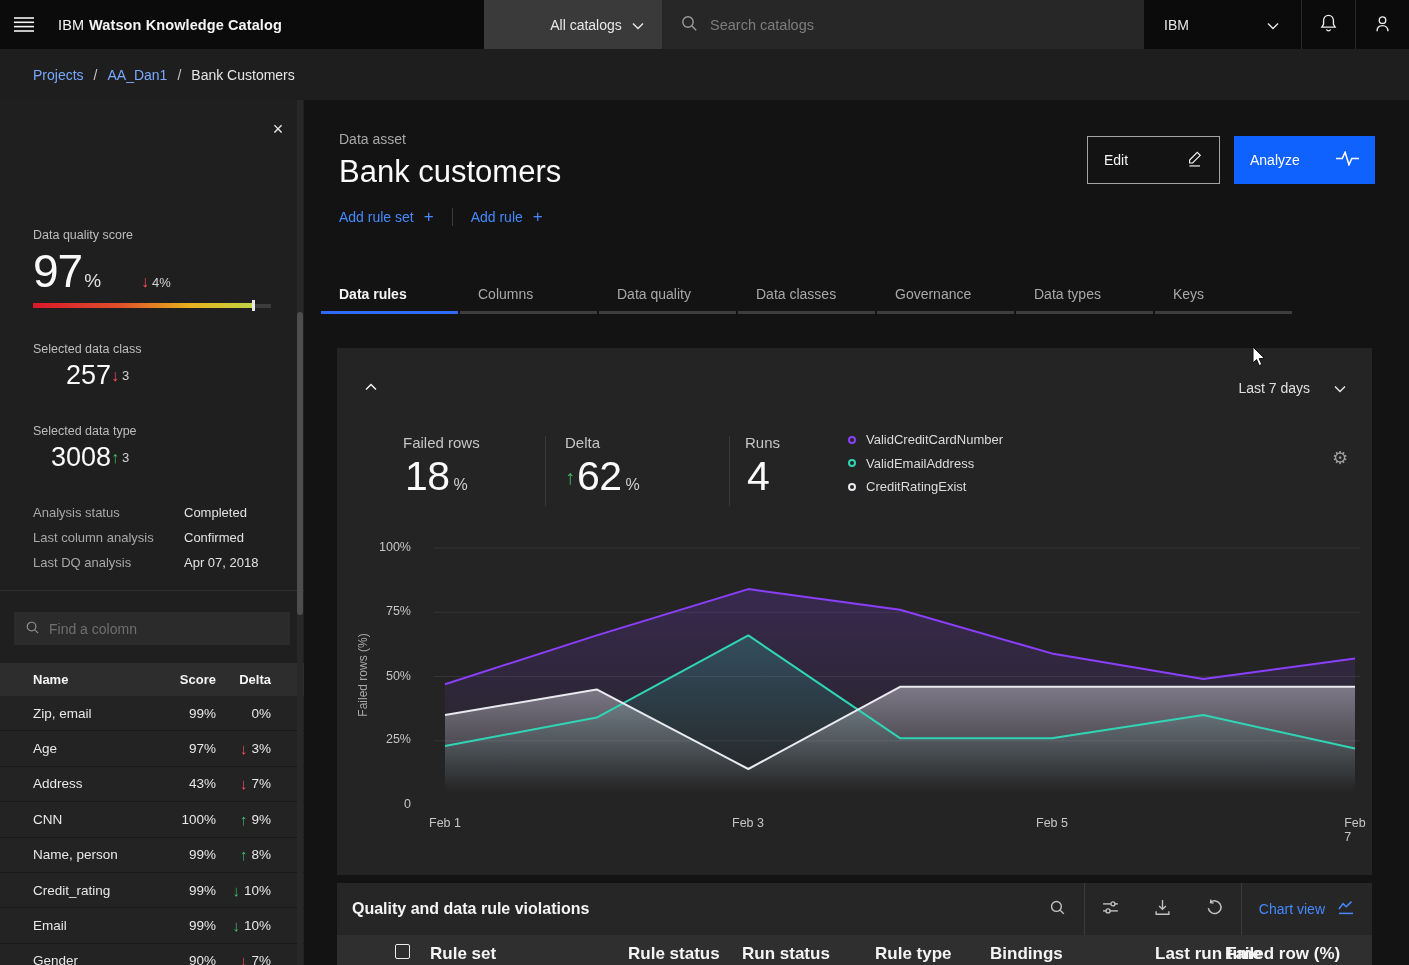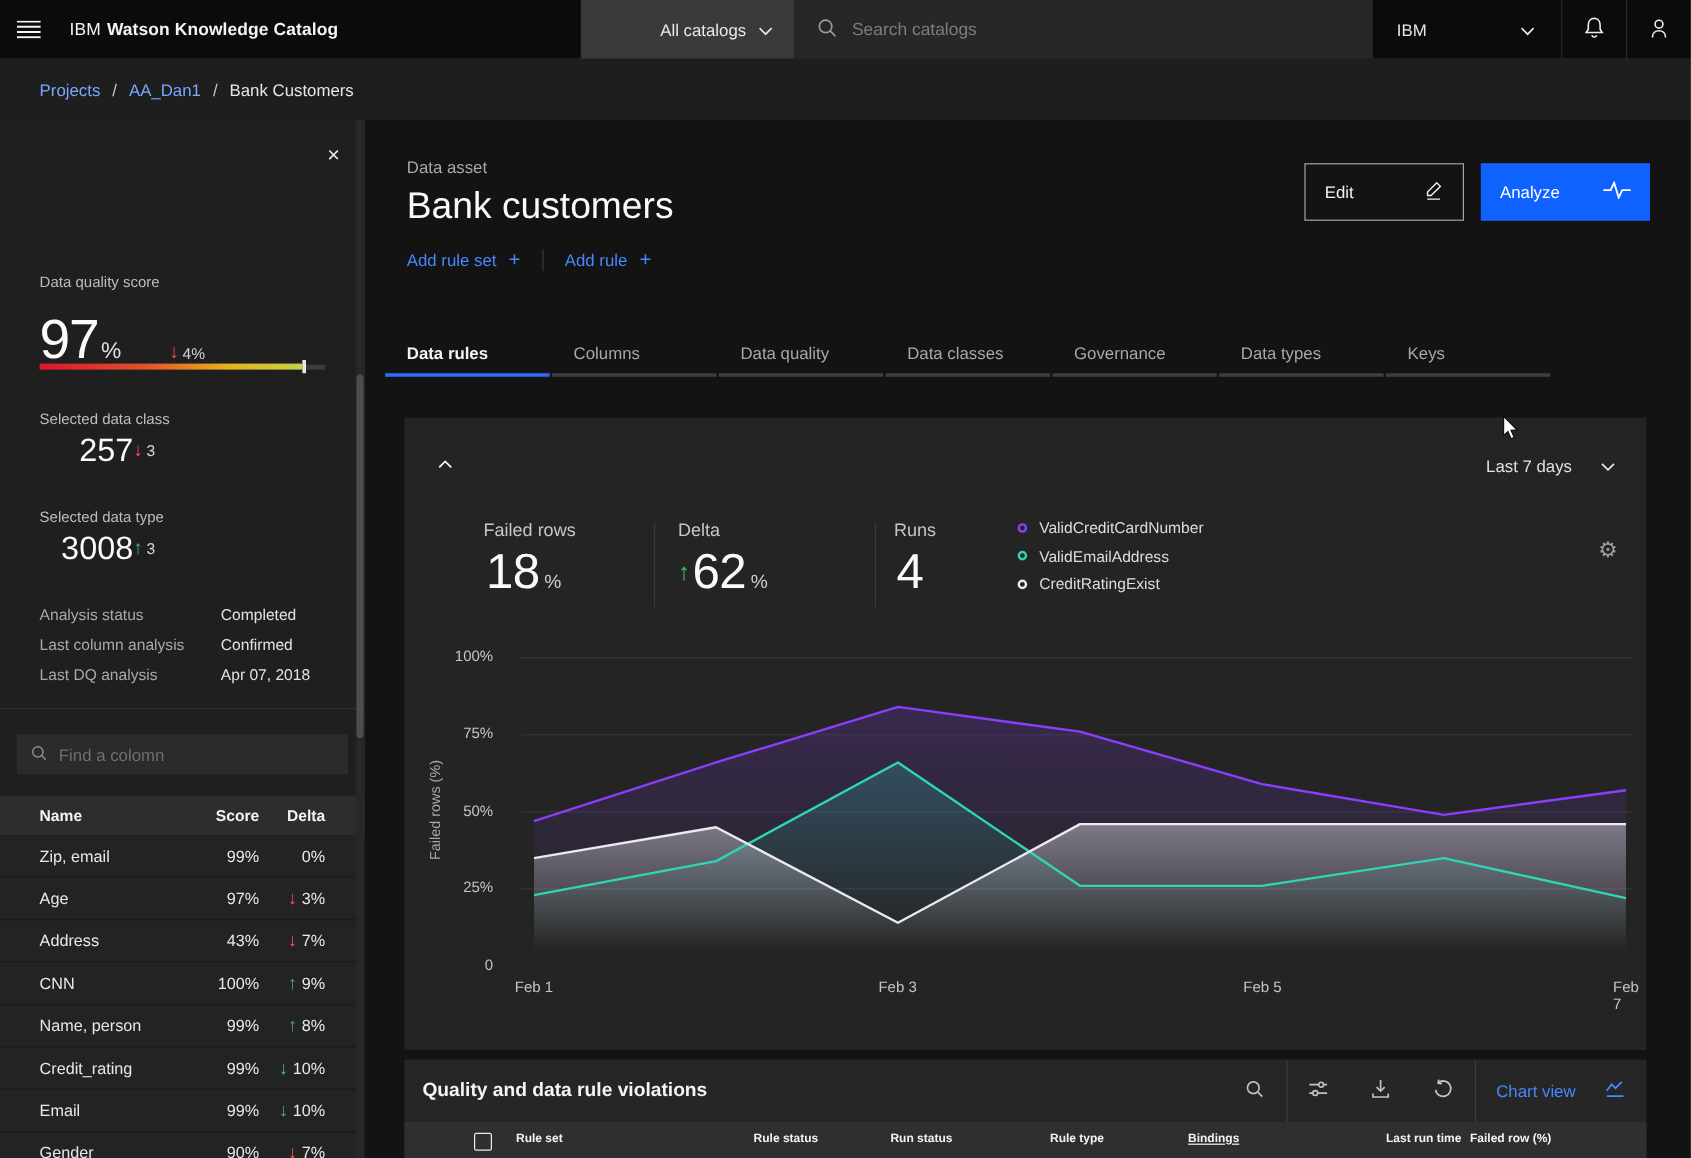--- a/index.html
+++ b/index.html
@@ -33,21 +33,21 @@
   .crumb { color:#78a9ff; cursor:pointer; }
   .crumb.current { color:#e6e6e6; cursor:default; }
   .crumb-sep { color:#c6c6c6; }
 
   
   .sidebar { position:absolute; left:0; top:100px; width:304px; height:865px; background:#1f1f1f; }
   .sb-close { position:absolute; right:14px; top:17px; width:24px; height:24px; display:flex;
               align-items:center; justify-content:center; color:#e8e8e8; font-size:18px; cursor:pointer; }
   .sb-label { color:#bdbdbd; font-size:12.5px; }
   .sb-block-score { position:absolute; left:33px; top:128px; right:20px; }
-  .big-score { display:flex; align-items:baseline; margin-top:13px; }
+  .big-score { display:flex; align-items:baseline; margin-top:2px; }
   .big-score .num { font-size:46px; font-weight:300; letter-spacing:-1px; color:#fafafa; }
   .big-score .pct { font-size:19px; color:#e0e0e0; margin-left:2px; }
   .delta-inline { display:flex; align-items:center; margin-left:40px; gap:3px; font-size:13px; color:#d4d4d4; }
   .arrow { font-size:16px; line-height:1; }
   .arrow.red { color:#fa4d56; } .arrow.green { color:#42be65; }
   .gauge { position:absolute; left:33px; top:203px; width:238px; height:5px; display:flex; align-items:center; }
   .gauge .grad { height:5px; width:219px;
      background:linear-gradient(90deg,#d9182c 0%,#e0512b 40%,#e8b31c 72%,#c3d344 100%); }
   .gauge .tick { width:3px; height:11px; background:#e8e8e8; }
   .gauge .rest { height:4px; flex:1; background:#3c3c3c; }
@@ -121,26 +121,26 @@
   .ytick { position:absolute; left:20px; width:54px; text-align:right; font-size:12.5px; color:#c6c6c6; }
   .xtick { position:absolute; font-size:12.5px; color:#c6c6c6; }
   #qchart { position:absolute; left:93px; top:192px; }
 
   
   .vio-card { position:absolute; left:33px; top:783px; width:1035px; height:130px; background:#262626; }
   .vio-title { position:absolute; left:15px; top:17px; font-size:16px; font-weight:700; color:#f4f4f4; }
   .vio-tools { position:absolute; right:0; top:0; height:52px; display:flex; align-items:stretch; }
   .tool-btn { width:52px; display:flex; align-items:center; justify-content:center; color:#c2c2c2; cursor:pointer; }
   .tool-sep { width:1px; height:52px; background:#3a3a3a; }
-  .chart-view { display:flex; align-items:center; gap:24px; padding:0 17px 0 17px; cursor:pointer; }
+  .chart-view { display:flex; align-items:center; gap:12px; padding:0 17px 0 17px; cursor:pointer; }
   .chart-view .cv-label { color:#4589ff; font-size:14px; }
   .vio-head { position:absolute; left:0; top:52px; width:1035px; height:34px; background:#2f2f2f; }
   .vio-check { position:absolute; left:58px; top:9px; width:15px; height:15px; border:1.6px solid #ececec;
                border-radius:2px; cursor:pointer; }
-  .vio-col { position:absolute; top:9px; font-size:10px; font-weight:700; color:#f4f4f4; }
+  .vio-col { position:absolute; top:9px; font-size:17px; font-weight:700; color:#f4f4f4; }
 
   .cursor { position:absolute; left:948px; top:246px; z-index:50; pointer-events:none; }
 </style>
 </head>
 <body>
 
 <div id="app">
 
   <div class="topnav">
     <div class="nav-btn hamburger">
@@ -578,21 +578,21 @@
               </svg>
           </span>
         </div>
       </div>
       <div class="vio-head" id="vio-head">
         <span class="vio-check"></span>
       <span class="vio-col" style="left: 93px;">Rule set</span>
           <span class="vio-col" style="left: 291px;">Rule status</span>
           <span class="vio-col" style="left: 405px;">Run status</span>
           <span class="vio-col" style="left: 538px;">Rule type</span>
-          <span class="vio-col" style="left: 653px; text-decoration: underline;">Bindings</span>
+          <span class="vio-col" style="left: 653px;">Bindings</span>
           <span class="vio-col" style="left: 818px;">Last run time</span>
           <span class="vio-col" style="left: 888px;">Failed row (%)</span>
         </div>
     </div>
 
     <div class="cursor">
       <svg width="15" height="21" viewBox="0 0 15 21">
           <path d="M1 1 L1 17 L4.6 13.6 L7.2 19.6 L9.8 18.4 L7.2 12.6 L12.4 12.3 Z" fill="#ffffff" stroke="#111" stroke-width="1"></path>
         </svg>
     </div>

